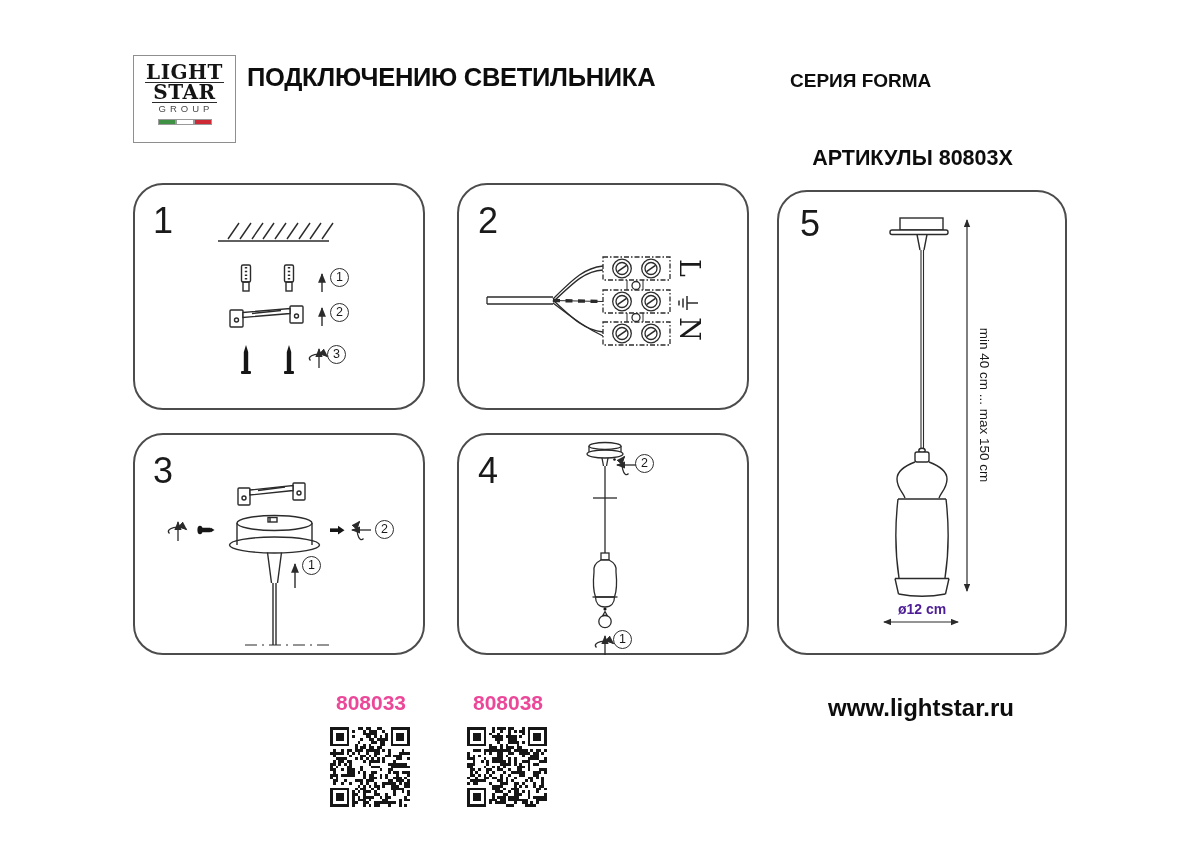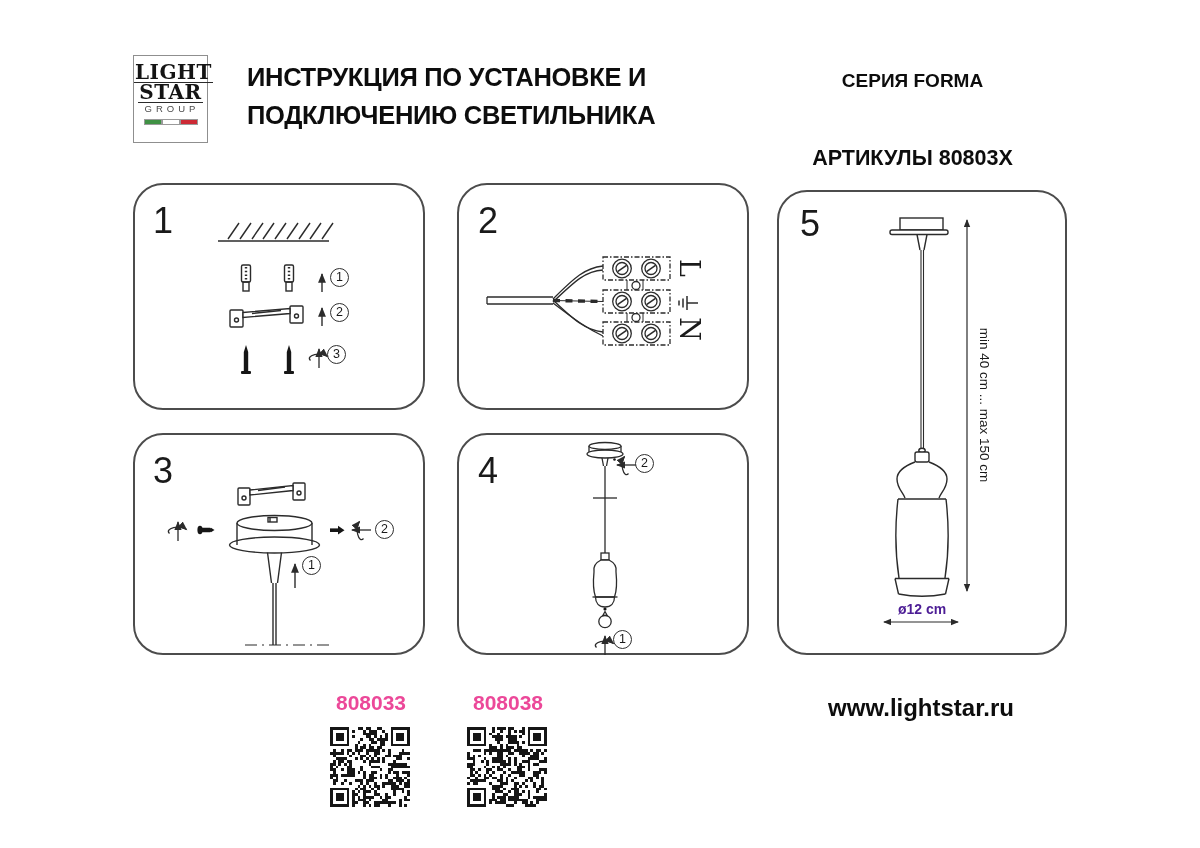--- a/index.html
+++ b/index.html
@@ -2,39 +2,39 @@
 <html><head>
 <meta charset="utf-8">
 <style>
   html,body{margin:0;padding:0;}
   body{
     width:1200px;height:848px;position:relative;background:#ffffff;
     font-family:"Liberation Sans", sans-serif;color:#111;overflow:hidden;
   }
   
   .logo-box{
-    position:absolute;left:133px;top:55px;width:75px;height:88px;
+    position:absolute;left:133px;top:55px;width:103px;height:88px;
     border:1px solid #8f8f8f;box-sizing:border-box;text-align:center;
   }
   .logo-word{
     font-family:"DejaVu Serif", serif;font-weight:bold;font-size:20px;line-height:19px;
     letter-spacing:.5px;color:#141414;display:inline-block;border-bottom:1px solid #2a2a2a;
     padding:0 1px;
   }
   .logo-word.first{margin-top:7px;}
   .logo-group{
     font-size:9.5px;letter-spacing:4px;color:#4a4a4a;margin-left:3px;
   }
   .logo-flag{width:54px;height:6px;margin:5px auto 0;display:flex;}
   .logo-flag span{flex:1;border:0.5px solid #9a9a9a;box-sizing:border-box;}
   .title{
     position:absolute;left:247px;top:58px;font-size:25.5px;font-weight:bold;
     line-height:38px;letter-spacing:-0.3px;color:#0d0d0d;
   }
-  .series{position:absolute;left:790px;top:70px;width:245px;text-align:center;
+  .series{position:absolute;left:790px;top:70px;width:245px;
     font-size:19px;font-weight:bold;color:#0d0d0d;}
   .articles{position:absolute;left:790px;top:101px;width:245px;text-align:center;
     font-size:21.5px;font-weight:bold;color:#0d0d0d;margin-top:45px;}
   
   .panel{
     position:absolute;border:2px solid #4c4c4c;border-radius:30px;background:#fff;
     box-sizing:border-box;z-index:1;
   }
   .num{
     position:absolute;z-index:3;font-size:36px;font-weight:400;color:#1a1a1a;
@@ -74,21 +74,20 @@
   <div><span class="logo-word">STAR</span></div>
   <div class="logo-group">GROUP</div>
   <div class="logo-flag">
     <span style="background:#3f9144"></span>
     <span style="background:#ffffff"></span>
     <span style="background:#cd2a35"></span>
   </div>
 </div>
 
 <div class="title">
-  <div>ИНСТРУКЦИЯ ПО УСТАНОВКЕ И</div>
   <div>ПОДКЛЮЧЕНИЮ СВЕТИЛЬНИКА</div>
 </div>
 
 <div class="series">СЕРИЯ FORMA</div>
 <div class="articles">АРТИКУЛЫ 80803X</div>
 
 <div class="panel" style="left:133px;top:183px;width:292px;height:227px;"></div>
 <div class="panel" style="left:457px;top:183px;width:292px;height:227px;"></div>
 <div class="panel" style="left:133px;top:433px;width:292px;height:222px;"></div>
 <div class="panel" style="left:457px;top:433px;width:292px;height:222px;"></div>

